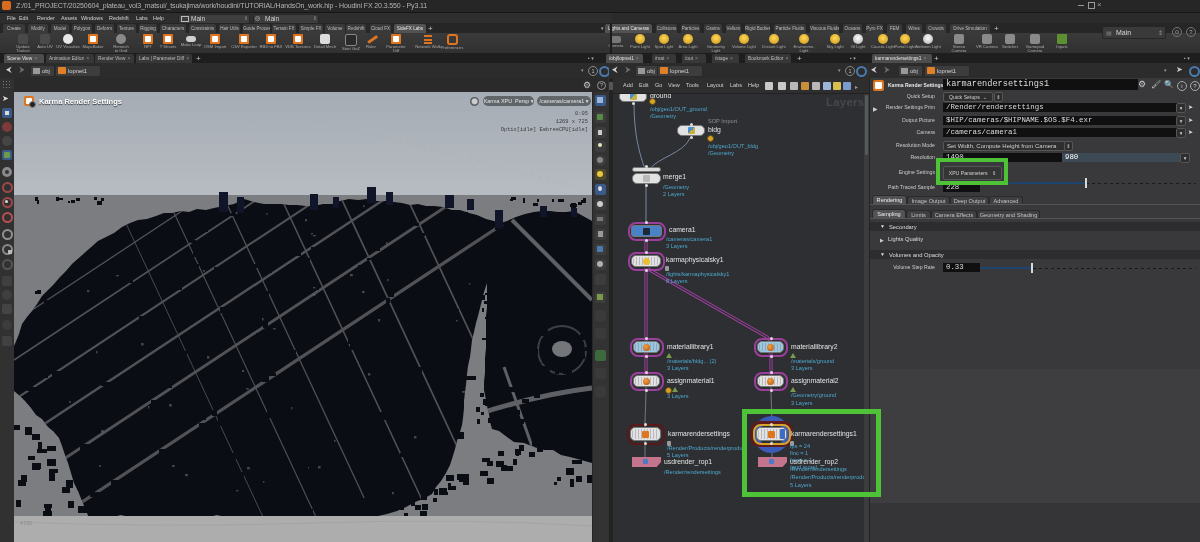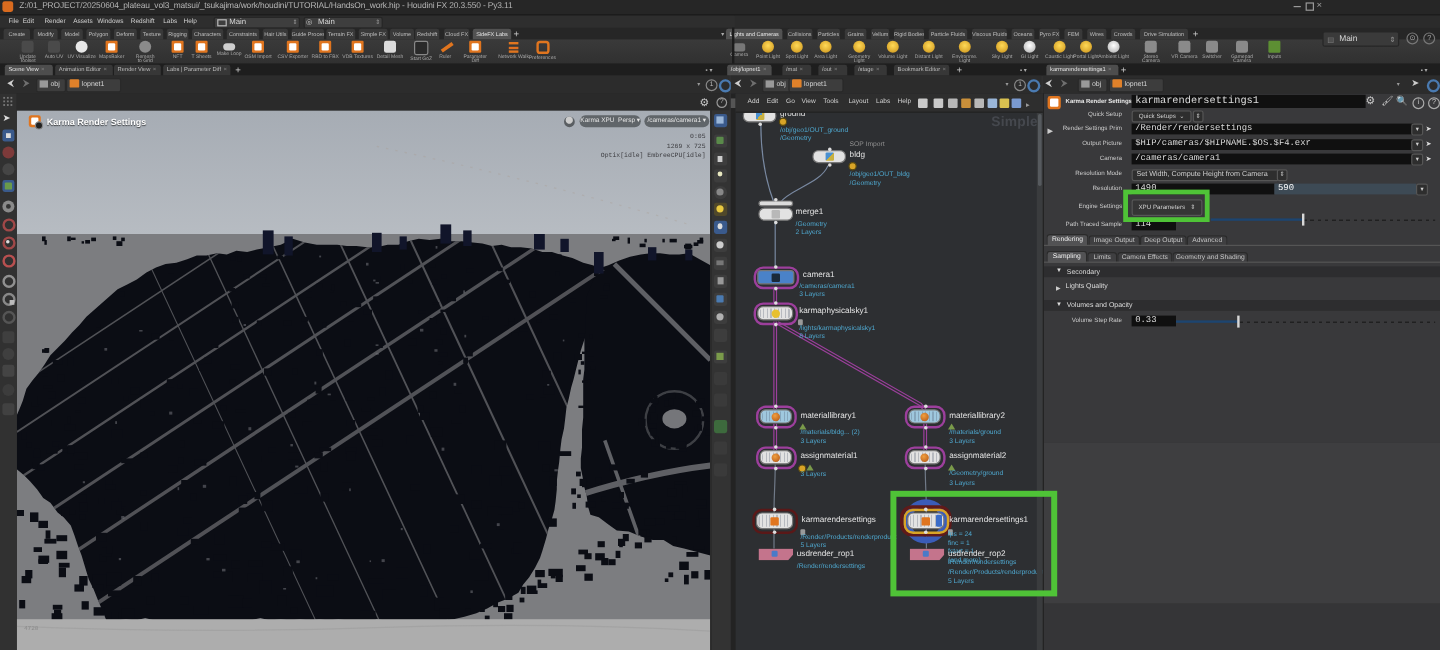--- a/index.html
+++ b/index.html
@@ -961,21 +961,21 @@
       <div style="position:absolute;left:778px;top:82px;width:8px;height:8px;background:#c9c9c9;border-radius:1px;z-index:3"></div>
       <div style="position:absolute;left:790px;top:82px;width:8px;height:8px;background:#b8b8b8;border-radius:1px;z-index:3"></div>
       <div style="position:absolute;left:801px;top:82px;width:8px;height:8px;background:#c98f3a;border-radius:1px;z-index:3"></div>
       <div style="position:absolute;left:812px;top:82px;width:8px;height:8px;background:#b8b8b8;border-radius:1px;z-index:3"></div>
       <div style="position:absolute;left:823px;top:82px;width:8px;height:8px;background:#9ab6d8;border-radius:1px;z-index:3"></div>
       <div style="position:absolute;left:833px;top:82px;width:8px;height:8px;background:#d8c050;border-radius:1px;z-index:3"></div>
       <div style="position:absolute;left:843px;top:82px;width:8px;height:8px;background:#7a9ad0;border-radius:1px;z-index:3"></div>
       <div style="position:absolute;left:855px;top:83px;color:#999;font-size:6px;z-index:3">▸</div>
     </div>
 
-<div style="position:absolute;left:826px;top:96px;font-size:11.5px;font-weight:bold;color:#45484e;letter-spacing:0.2px">Simple</div>
+<div style="position:absolute;left:826px;top:96px;font-size:11.5px;font-weight:bold;color:#45484e;letter-spacing:0.2px">Layers</div>
 
 <svg style="position:absolute;left:609px;top:93px" width="260" height="449" viewBox="0 0 260 449">
 <g fill="none">
 
 <path d="M 25 10 C 25 40 30 60 36 76" stroke="#7888a0" stroke-width="1"></path>
 <path d="M 81 45 C 75 60 48 65 41 76" stroke="#7888a0" stroke-width="1"></path>
 
 <path d="M 37 91 L 37 130" stroke="#7888a0" stroke-width="1"></path>
 
 <g stroke="#9c3f9c" stroke-width="3.2">
@@ -1160,28 +1160,28 @@
 <div class="pfield" style="left:943px;top:128px;width:232px;height:9px">/cameras/camera1</div>
 <div class="pbtn" style="left:1176px;top:128px;width:8px;height:8px;line-height:8px">▾</div>
 <div style="position:absolute;left:1188px;top:128px;color:#ddd;font-size:6px">➤</div>
 
 <div class="prow-label" style="left:835px;top:142px;width:100px">Resolution Mode</div>
 <div class="pbtn" style="left:943px;top:141px;width:118px;height:8px;line-height:8px;text-align:left;padding-left:3px;font-size:6px">Set Width, Compute Height from Camera</div>
 <div class="pbtn" style="left:1064px;top:141px;width:7px;height:8px;line-height:8px">⇕</div>
 
 <div class="prow-label" style="left:835px;top:154px;width:100px">Resolution</div>
 <div class="pfield" style="left:943px;top:153px;width:116px;height:9px">1490</div>
-<div class="pfield" style="left:1062px;top:153px;width:115px;height:9px;background:#3d4a55;color:#fff">590</div>
+<div class="pfield" style="left:1062px;top:153px;width:115px;height:9px;background:#3d4a55;color:#fff">980</div>
 <div class="pbtn" style="left:1180px;top:153px;width:8px;height:8px;line-height:8px">▾</div>
 
 <div class="prow-label" style="left:835px;top:169px;width:100px">Engine Settings</div>
 <div class="pbtn" style="left:943px;top:166px;width:57px;height:12px;line-height:12px;background:#353535">XPU Parameters&nbsp;&nbsp;&nbsp;⇕</div>
 
 <div class="prow-label" style="left:835px;top:184px;width:100px">Path Traced Sample</div>
-<div class="pfield" style="left:943px;top:183px;width:34px;height:9px">114</div>
+<div class="pfield" style="left:943px;top:183px;width:34px;height:9px">228</div>
 
 <div style="position:absolute;left:1009px;top:182px;width:76px;height:1.8px;background:#1d4570"></div>
 <div style="position:absolute;left:1086px;top:182.5px;width:110px;height:1px;background:repeating-linear-gradient(90deg,#1a1a1a 0 3px,transparent 3px 6px)"></div>
 <div style="position:absolute;left:1085px;top:178px;width:2px;height:10px;background:#d8d8d8"></div>
 
 <div class="ptab2 sel" style="left:872px;top:195px;width:33px;height:9px">Rendering</div>
 <div class="ptab2" style="left:907px;top:195.5px;width:41px;height:8.5px">Image Output</div>
 <div class="ptab2" style="left:950px;top:195.5px;width:37px;height:8.5px">Deep Output</div>
 <div class="ptab2" style="left:989px;top:195.5px;width:32px;height:8.5px">Advanced</div>
 <div style="position:absolute;left:870px;top:204px;width:330px;height:1px;background:#555"></div>

